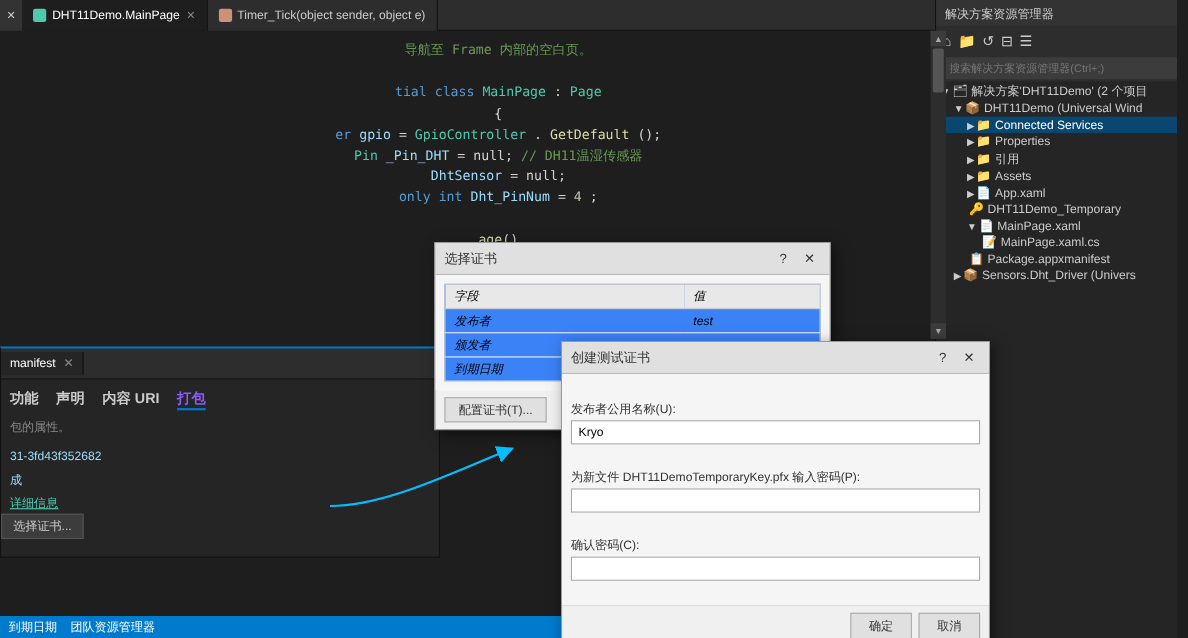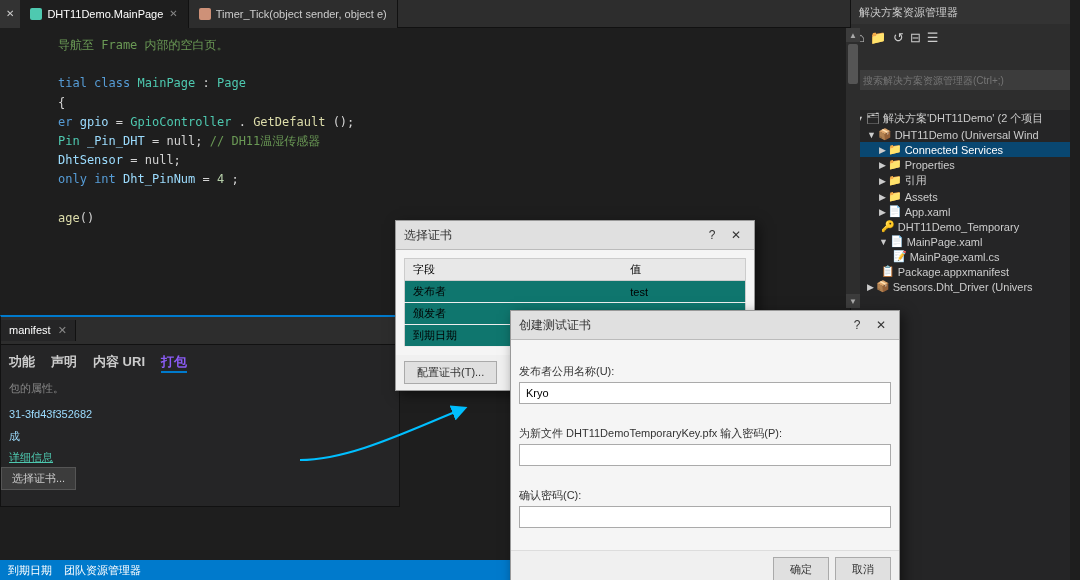--- a/index.html
+++ b/index.html
@@ -83,20 +83,21 @@
       color: #d4d4d4;
       font-family: Consolas, monospace;
       font-size: 12px;
       line-height: 1.6;
     }
 
     .code-line {
       display: flex;
       padding: 0 12px;
       min-height: 18px;
+      text-align: center;
     }
 
     .line-num {
       color: #858585;
       width: 30px;
       text-align: right;
       margin-right: 16px;
       user-select: none;
       flex-shrink: 0;
     }
@@ -149,21 +150,21 @@
       padding: 0 2px;
     }
 
     .search-box {
       background: #3c3c3c;
       border: none;
       color: #ccc;
       font-size: 10px;
       padding: 2px 4px;
       width: 100%;
-      margin: 18px 4px;
+      margin: 0 4px;
       height: 20px;
     }
 
     .tree-area {
       overflow-y: auto;
       height: calc(580px - 80px);
     }
 
     .tree-item {
       display: flex;
@@ -333,22 +334,23 @@
     .cert-current {
       font-size: 11px;
       color: #333;
       margin-bottom: 6px;
     }
 
     .cert-table {
       width: 100%;
       border-collapse: collapse;
       font-size: 11px;
-      background: #0f766e;
+      background: #3b82f6;
       border: 1px solid #ccc;
+      font-style: italic;
     }
 
     .cert-table th {
       background: #e8e8e8;
       padding: 3px 8px;
       text-align: left;
       border-bottom: 1px solid #ccc;
       font-weight: normal;
     }
 

